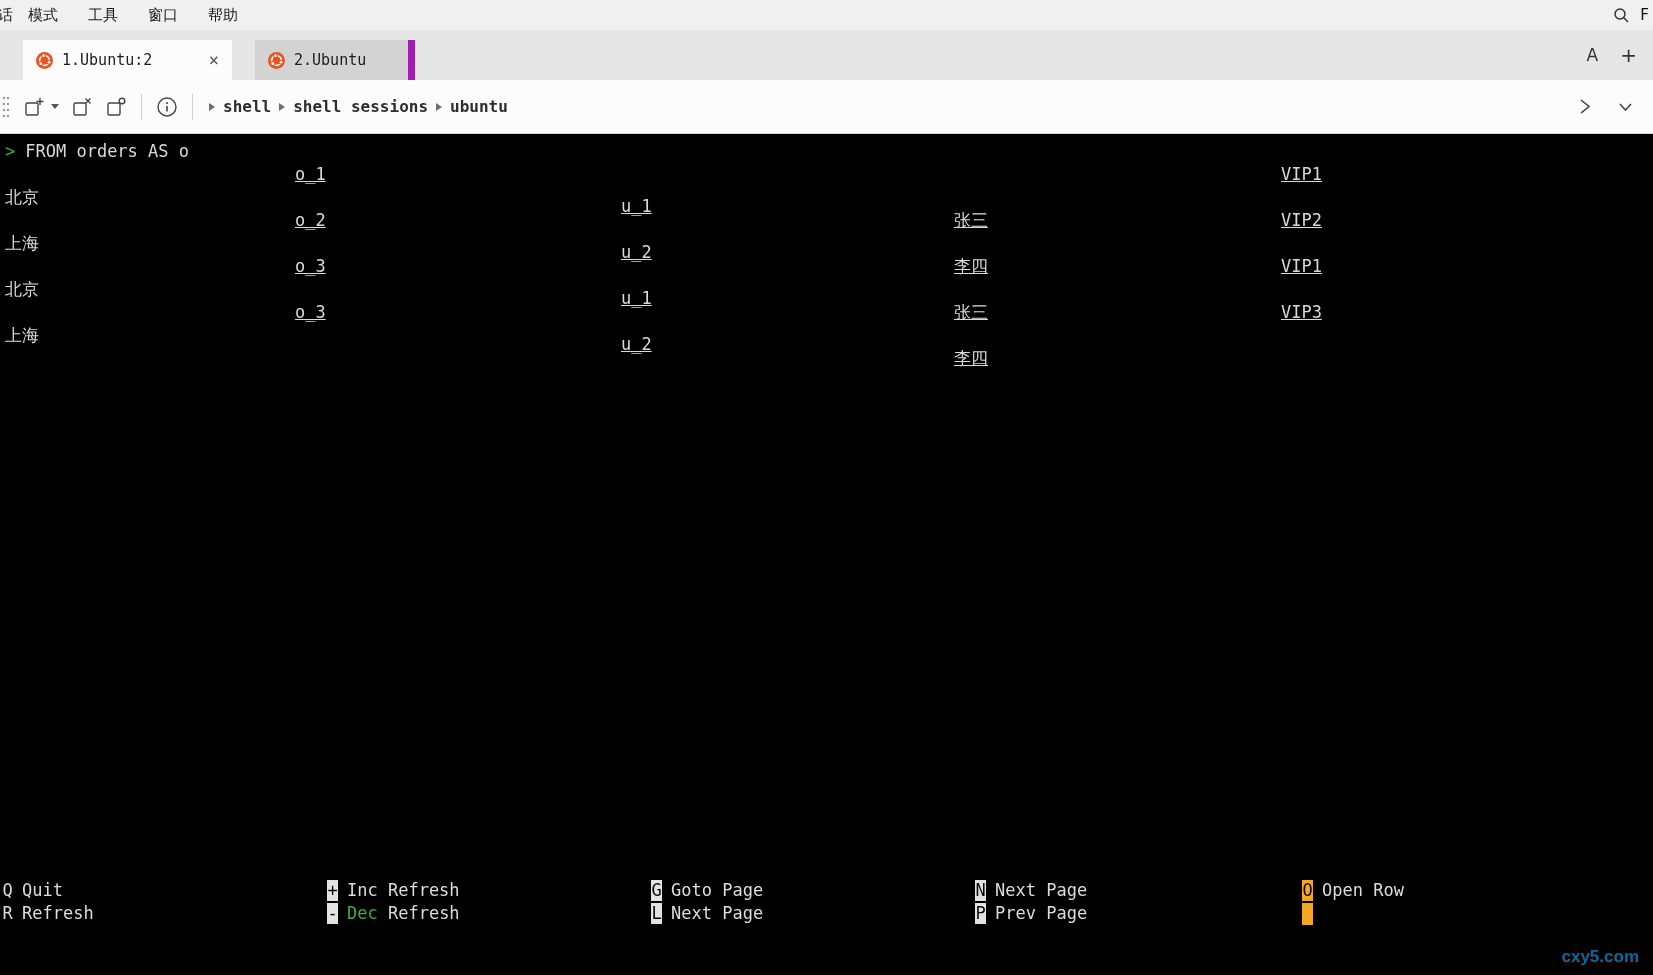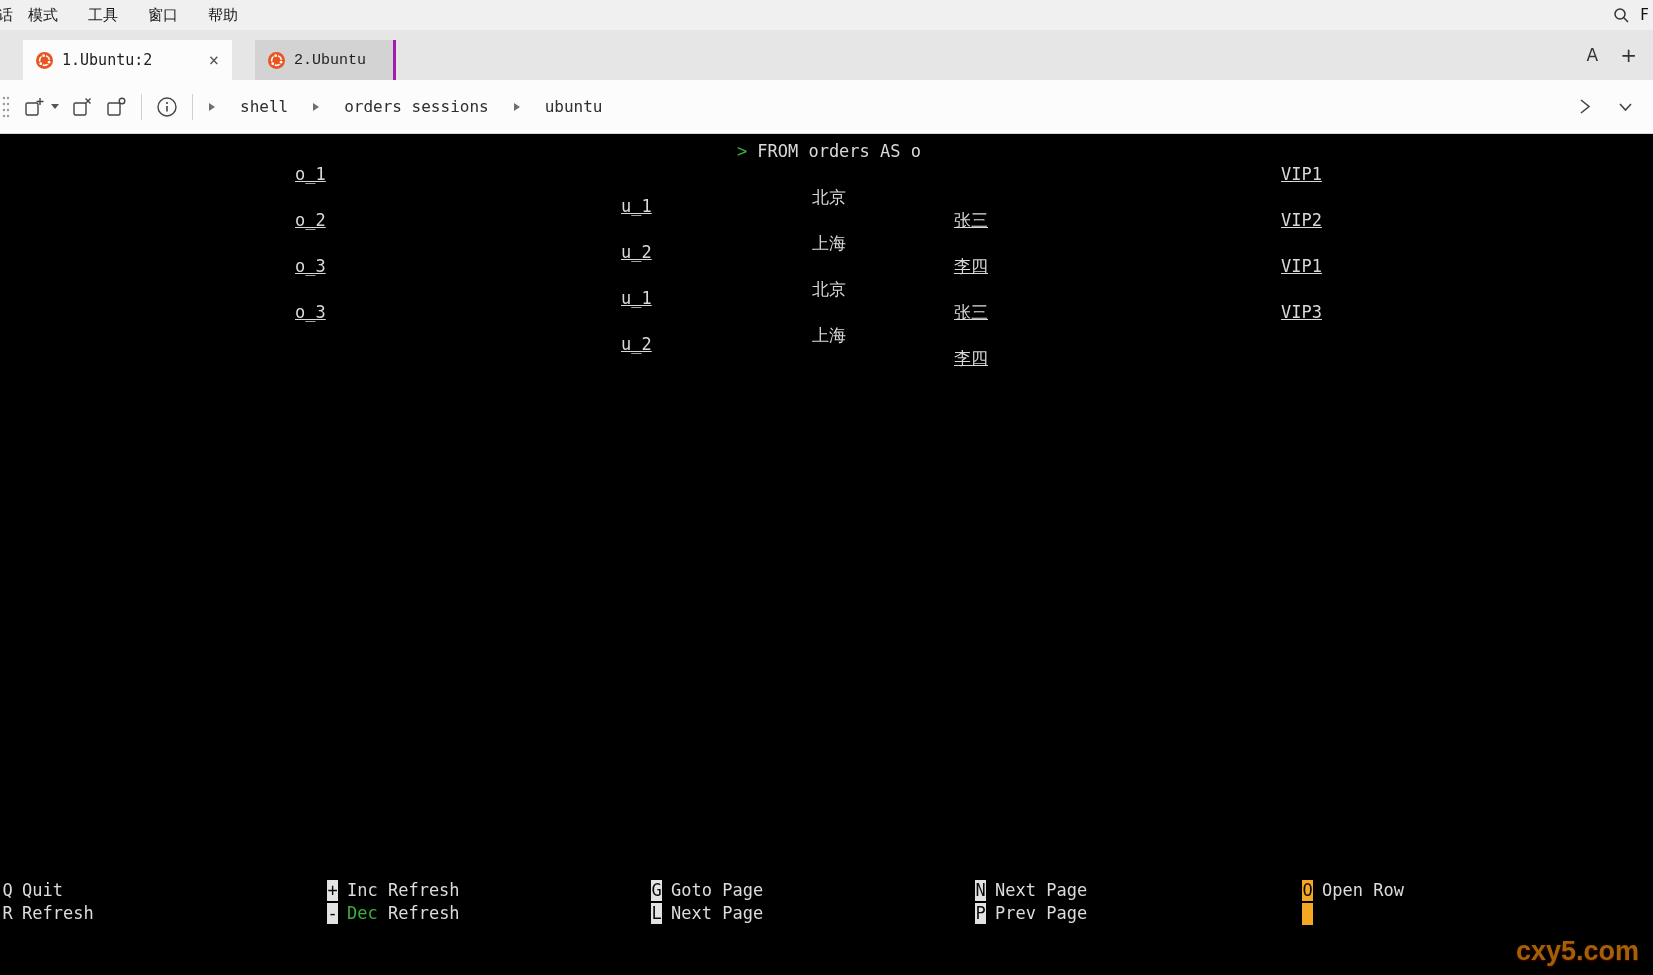--- a/index.html
+++ b/index.html
@@ -14,66 +14,66 @@
   .menu-right{margin-left:auto;display:flex;align-items:center;gap:10px;padding-right:4px;}
   .menu-right .f-partial{font-size:15px;color:#111;}
 
   
   .tab-bar{position:absolute;left:0;top:30px;width:100%;height:50px;background:#e6e6e6;
            display:flex;align-items:flex-end;}
   .tab{height:40px;display:flex;align-items:center;gap:9px;padding:0 13px;
        font-family:"DejaVu Sans Mono","Liberation Mono",monospace;font-size:15px;color:#1d1d1d;
        box-sizing:border-box;cursor:default;margin-left:23px;}
   .tab.active{background:#fcfcfc;width:209px;}
-  .tab.inactive{background:#d3d3d3;width:141px;border-right:3px solid #a21caf;font-family:Liberation Mono, monospace;}
+  .tab.inactive{background:#d3d3d3;width:160px;border-right:7px solid #a21caf;}
   .tab .close{margin-left:auto;color:#555;font-size:17px;line-height:1;}
   .tabbar-right{margin-left:auto;align-self:center;display:flex;align-items:center;gap:22px;
                 padding-right:16px;font-size:17px;color:#333;}
   .tabbar-right span{cursor:default;}
 
   
   .toolbar{position:absolute;left:0;top:80px;width:100%;height:54px;background:#fcfcfc;
            border-bottom:1px solid #d8d8d8;display:flex;align-items:center;box-sizing:border-box;
            font-family:"DejaVu Sans Mono","Liberation Mono",monospace;font-size:16px;color:#333;}
   .drag-handle{width:10px;height:30px;margin:0 6px 0 1px;}
   .tb-icon{display:flex;align-items:center;justify-content:center;width:26px;height:26px;margin:0 4px;}
   .caret-down{width:0;height:0;border-left:4px solid transparent;border-right:4px solid transparent;
               border-top:5px solid #555;margin:0 6px 0 0;}
   .tb-sep{width:1px;height:26px;background:#d0d0d0;margin:0 8px;}
-  .breadcrumb{display:flex;align-items:center;gap:25px;margin-left:8px;}
+  .breadcrumb{display:flex;align-items:center;gap:8px;margin-left:8px;font-weight:bold;}
   .tri{width:0;height:0;border-left:6px solid #6f6f6f;border-top:4.5px solid transparent;
        border-bottom:4.5px solid transparent;display:inline-block;}
   .crumb{color:#2e2e2e;}
   .toolbar-right{margin-left:auto;display:flex;align-items:center;gap:22px;padding-right:18px;}
 
   
   .terminal{position:absolute;left:0;top:134px;width:100%;height:841px;background:#000;
             color:#d9d9d9;font-family:"DejaVu Sans Mono","Liberation Mono",monospace;
             font-size:17px;overflow:hidden;}
   .tbody{padding-top:6px;}
-  .tline{height:23px;line-height:23px;position:relative;white-space:pre;padding-left:5px;text-align:center;}
+  .tline{height:23px;line-height:23px;position:relative;white-space:pre;padding-left:5px;}
   .prompt{color:#3dae3d;margin-right:10px;}
   .green{color:#3dae3d;}
   .yellow{color:#c9a227;}
   .cell{position:absolute;top:0;text-decoration:underline;}
   .c1{left:295px;} .c2{left:621px;margin-top:32px;} .c3{left:954px;margin-top:46px;} .c4{left:1281px;}
 
   
   .hints{position:absolute;left:0;top:879px;width:100%;height:46px;
          font-family:"DejaVu Sans Mono","Liberation Mono",monospace;font-size:17px;color:#dcdcdc;}
   .hgroup{position:absolute;top:0;}
   .hline{height:23px;line-height:23px;display:flex;align-items:center;}
   .hkey{display:inline-block;min-width:11px;text-align:center;margin-right:9px;line-height:21px;}
   .hkey.plain{color:#dcdcdc;}
   .hkey.cap{background:#e3e3e3;color:#0a0a0a;}
   .hkey.orange{background:#f5a623;color:#0a0a0a;}
   .orange-block{display:inline-block;width:11px;height:22px;background:#f5a623;}
 
   .watermark{position:absolute;right:14px;bottom:8px;font-family:"Liberation Sans",sans-serif;
-             font-weight:bold;font-size:27px;color:#a16207;text-shadow:0 1px 2px #5c0000;}
+             font-weight:bold;font-size:17px;color:#0369a1;text-shadow:0 1px 2px #5c0000;}
 </style>
 </head>
 <body>
 
 <div class="screen">
 
   <div class="menu-bar">
     <span class="menu-partial">会话</span>
     <span class="menu-item">模式</span>
     <span class="menu-item">工具</span>
@@ -168,21 +168,21 @@
           <circle cx="12" cy="12" r="9" fill="none" stroke="#444" stroke-width="1.4"></circle>
           <circle cx="12" cy="8" r="1.1" fill="#444"></circle>
           <line x1="12" y1="11" x2="12" y2="16.5" stroke="#444" stroke-width="1.6"></line>
         </svg>
     </span>
     <span class="tb-sep"></span>
     <span class="breadcrumb">
       <span class="tri"></span>
       <span class="crumb">shell</span>
       <span class="tri"></span>
-      <span class="crumb">orders sessions</span>
+      <span class="crumb">shell sessions</span>
       <span class="tri"></span>
       <span class="crumb">ubuntu</span>
     </span>
     <span class="toolbar-right">
       <span style="display:flex;">
         <svg width="19" height="19" viewBox="0 0 19 19">
             <polyline points="6,3 14,9.5 6,16" fill="none" stroke="#444" stroke-width="1.6"></polyline>
           </svg>
       </span>
       <span style="display:flex;">

